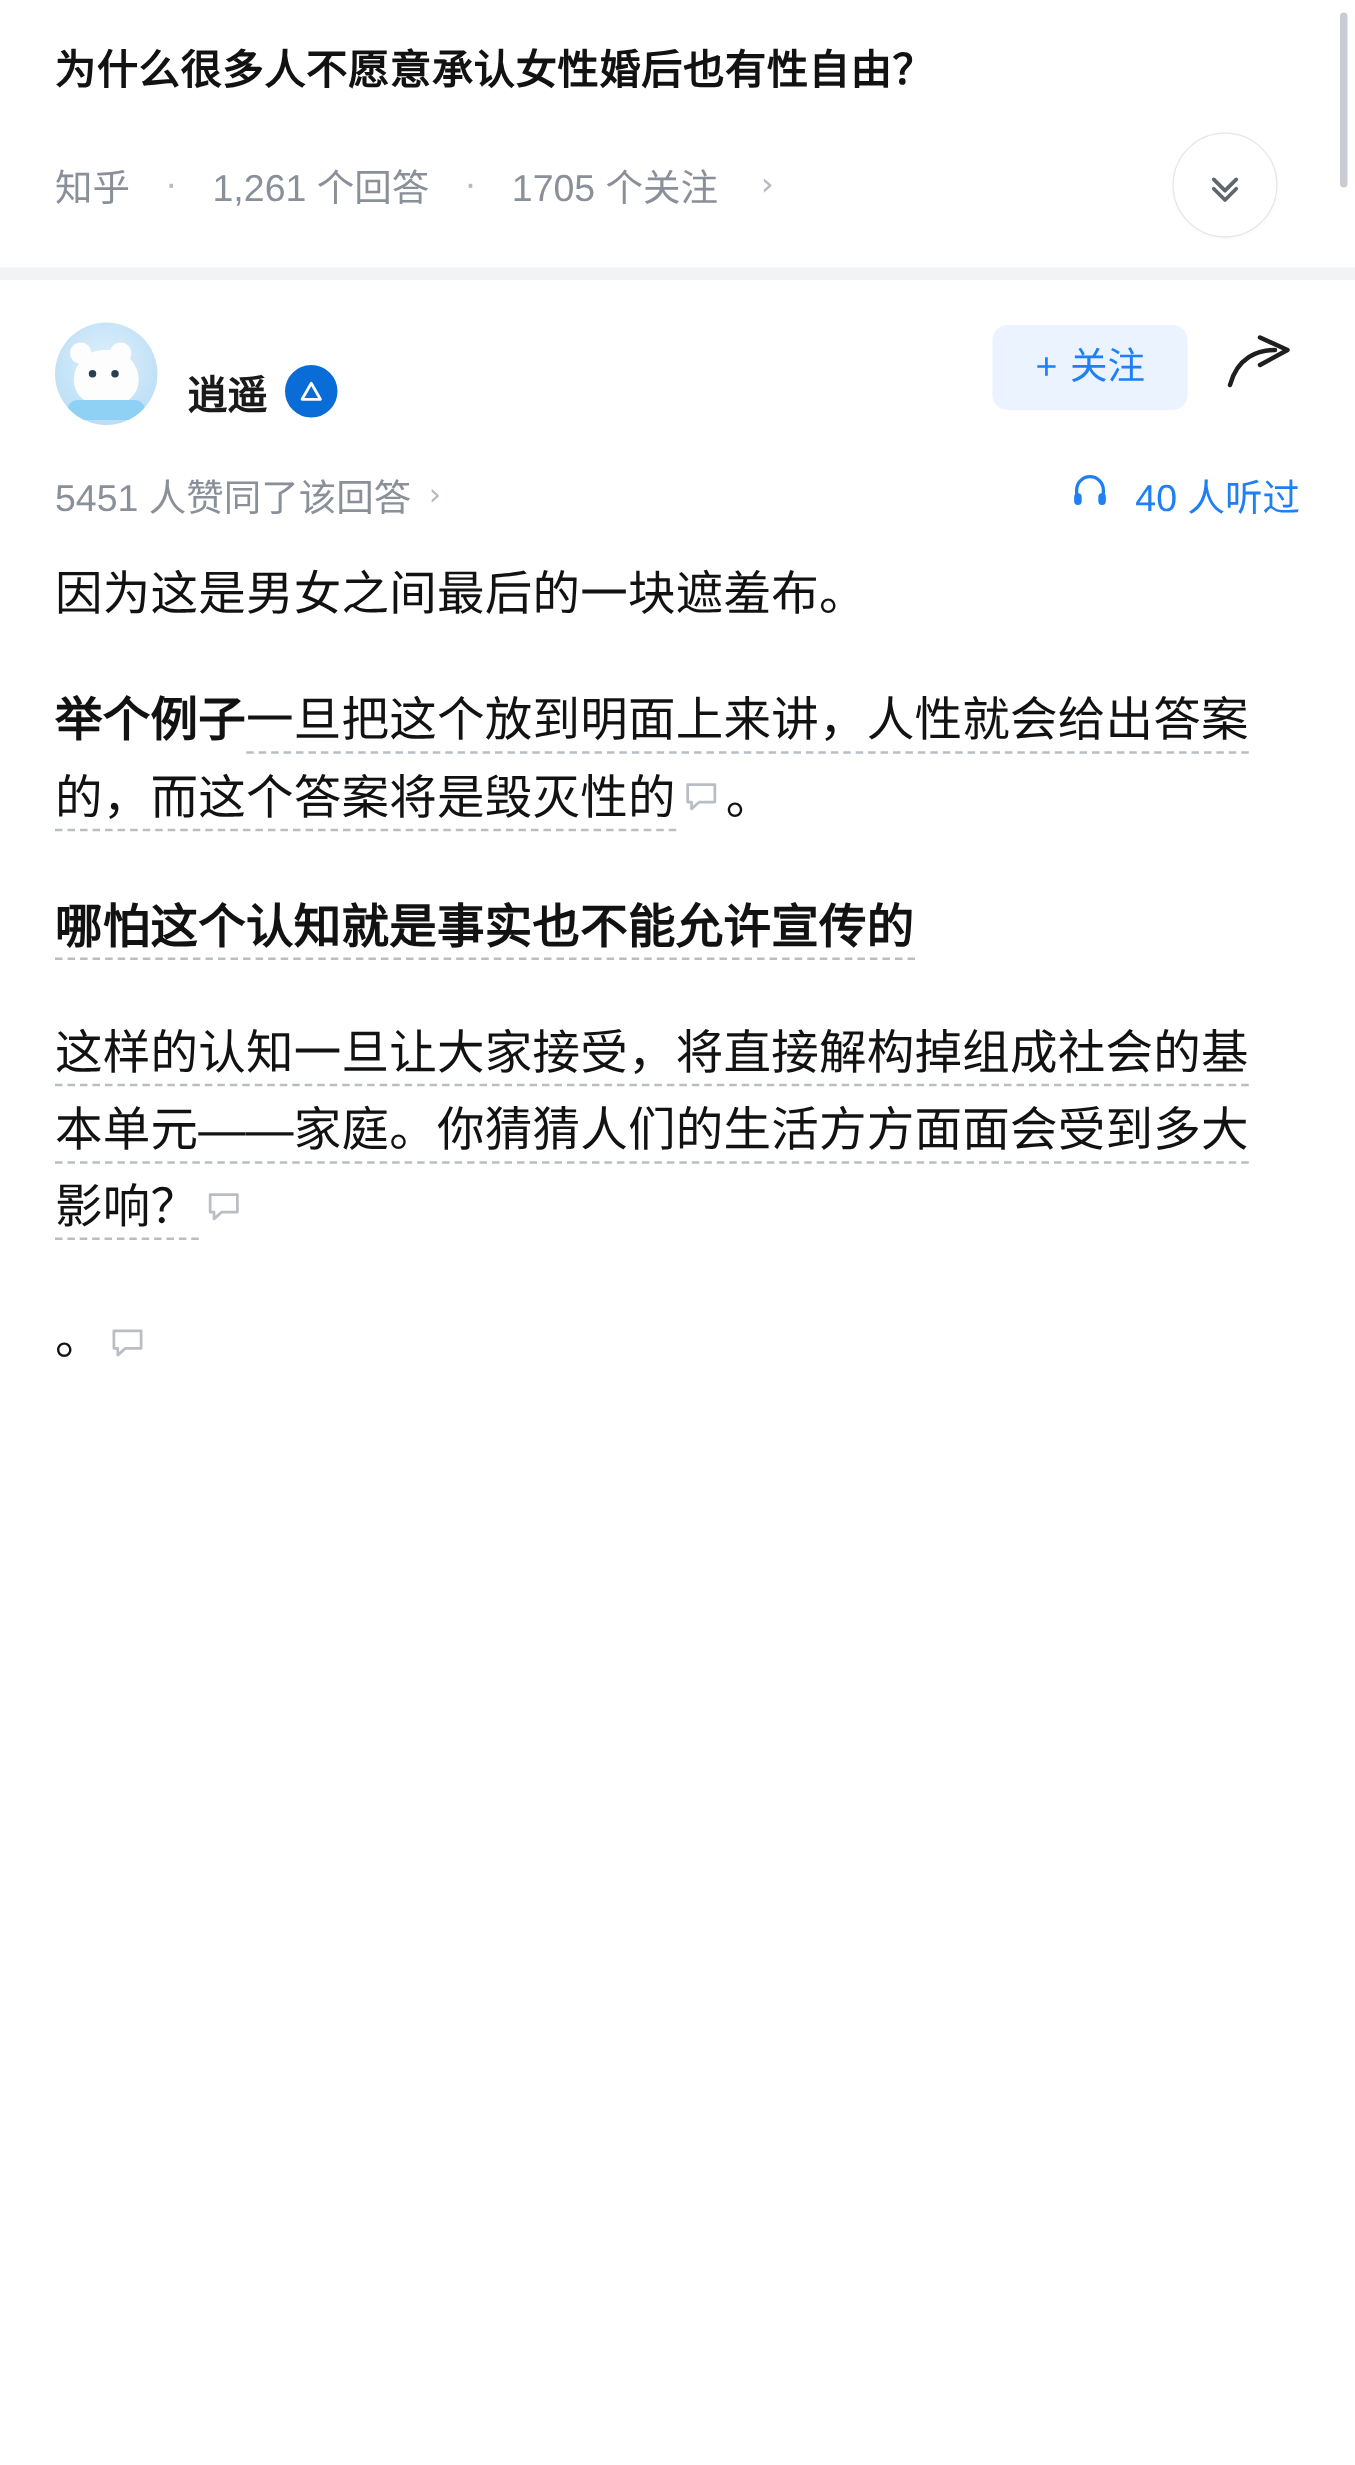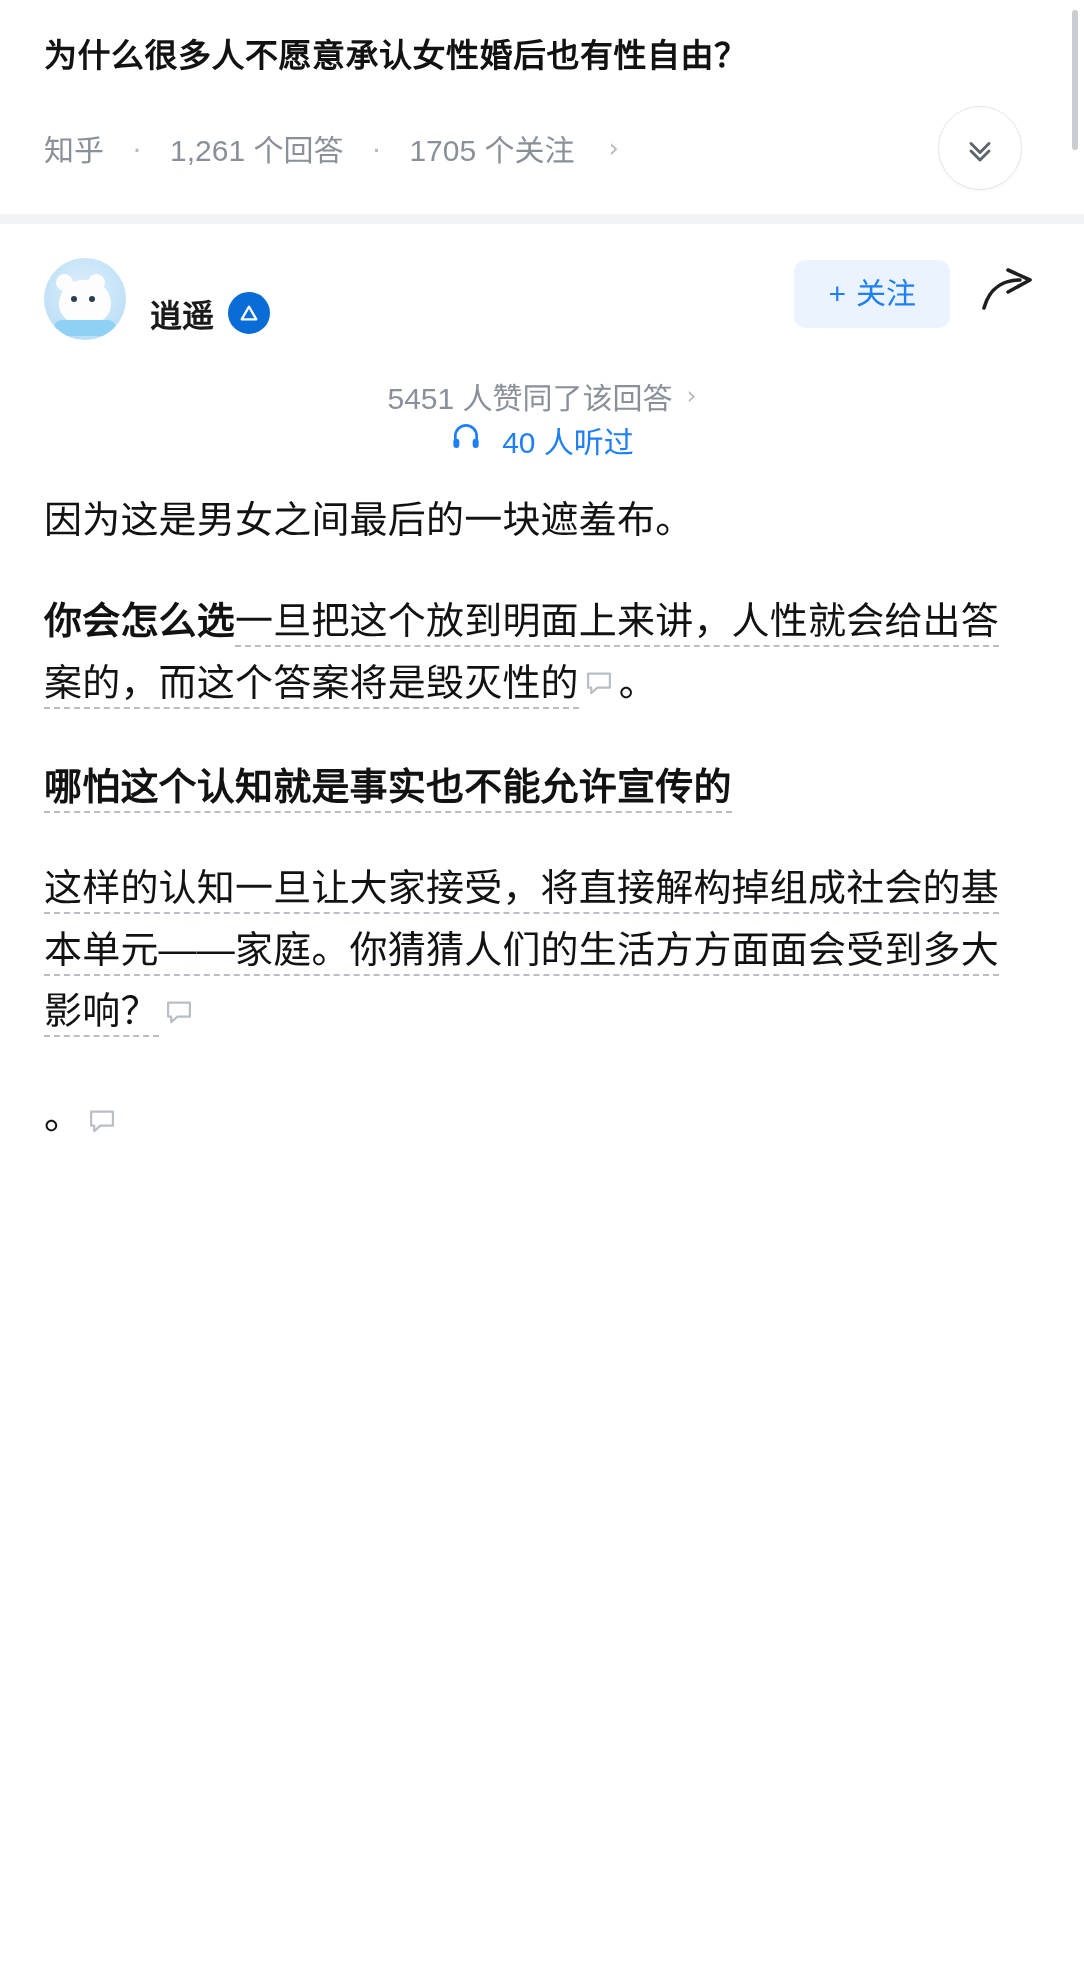--- a/index.html
+++ b/index.html
@@ -195,21 +195,20 @@
     margin-right: 4px;
   }
 
   
   .stats-row {
     display: flex;
     align-items: center;
     justify-content: space-between;
     padding: 0 44px;
     margin-top: 34px;
-    flex-direction: column;
   }
   .upvote-text {
     font-size: 30px;
     color: #8a9099;
     display: flex;
     align-items: center;
   }
   .upvote-text .chev {
     margin-left: 14px;
     color: #b5bac1;
@@ -362,21 +361,21 @@
     </span>
     <span>40 人听过</span>
   </div>
 </div>
 
 <article class="answer-body">
 
   <p class="para">因为这是男女之间最后的一块遮羞布。</p>
 
   <p class="para">
-    <b>你会怎么选</b><span class="u-dot">一旦把这个放到明面上来讲，人性就会给出答案的，而这个答案将是毁灭性的</span><span class="cmt-icon">
+    <b>举个例子</b><span class="u-dot">一旦把这个放到明面上来讲，人性就会给出答案的，而这个答案将是毁灭性的</span><span class="cmt-icon">
       <svg width="28" height="26" viewBox="0 0 18 16" fill="none" stroke="#b9bec5" stroke-width="1.4" stroke-linejoin="round">
         <path d="M2 2 h14 v9 h-8 l-4 3.5 V11 H2 Z"></path>
       </svg>
     </span><span>。</span>
   </p>
 
 
 
   <p class="para bold">
     <span class="u-dot">哪怕这个认知就是事实也不能允许宣传的</span>

